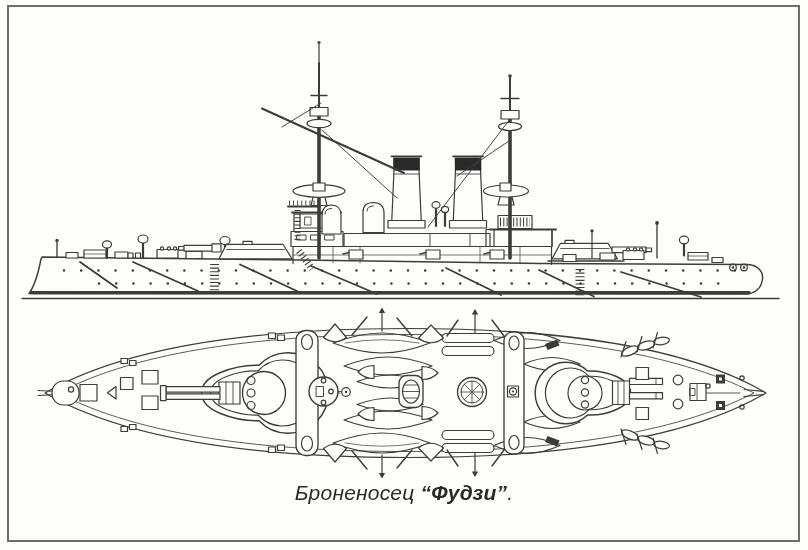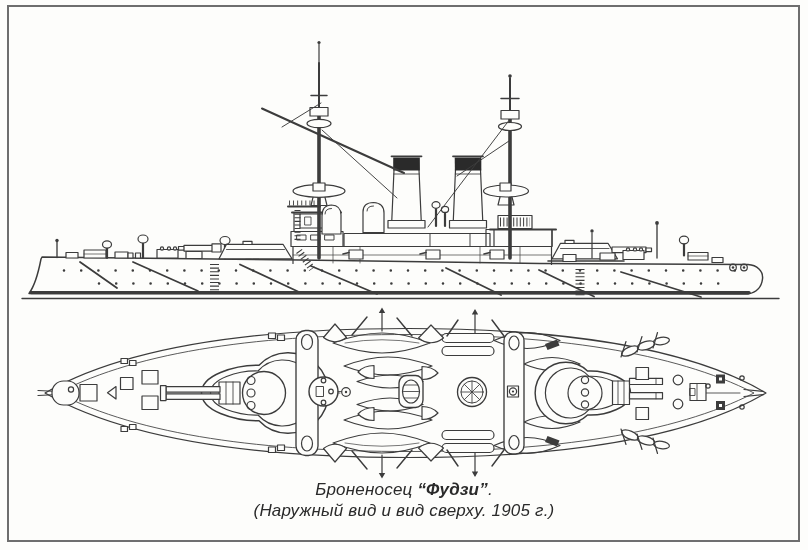--- a/index.html
+++ b/index.html
@@ -16,21 +16,21 @@
   .w07{ stroke-width:.7 } .w08{ stroke-width:.85 } .w09{ stroke-width:.95 }
   .w13{ stroke-width:1.35 } .w14{ stroke-width:1.45 } .w16{ stroke-width:1.6 }
   .w18{ stroke-width:1.8 } .w2{ stroke-width:2 } .w22{ stroke-width:2.2 } .w34{ stroke-width:3.4 } .w36{ stroke-width:3.6 }
   .dots { stroke:var(--ink); stroke-width:2.6; fill:none; stroke-linecap:round; stroke-dasharray:0 17.2; }
   .rail { stroke:var(--ink); stroke-width:5;  fill:none; stroke-dasharray:.9 3.2; }
   .hv   { stroke:var(--ink); fill:none; stroke-dasharray:1.1 2.5; }
   .grate{ stroke:var(--ink); fill:none; stroke-dasharray:1 2.3; }
   .capfill { fill:var(--cap); stroke:none; }
   
   .caption { position:absolute; left:0; right:0; top:480px; text-align:center;
-             font-style:italic; font-size:17px; line-height:1.22; color:var(--cap);
+             font-style:italic; font-size:21px; line-height:1.22; color:var(--cap);
              letter-spacing:.2px; }
   .caption .shipname { font-weight:bold; }
 </style>
 </head>
 <body>
 
 <div class="page">
   <div class="frame"></div>
 
   <svg class="drawing" width="808" height="550" viewBox="0 0 808 550">
@@ -378,15 +378,14 @@
         <ellipse class="kf" cx="661.5" cy="445" rx="8" ry="3.6" transform="rotate(9 661.5 445)"></ellipse>
         <path class="k" stroke-width="1.2" d="M626,444.5 L621,429 M642,449.5 L637,434 M657.5,453.5 L653,438"></path>
         <path class="kd" d="M545,344 L557,339.5 L559.5,345.5 L547.5,350 Z"></path>
         <path class="kd" d="M545,442 L557,446.5 L559.5,440.5 L547.5,436 Z"></path>
       </g>
     </g>
   </svg>
 
   <div class="caption">
     <div><span>Броненосец </span><span class="shipname">“Фудзи”</span><span>.</span></div>
-    <div>(Наружный вид и вид сверху. 1905 г.)</div>
   </div>
 </div>
 
 </body></html>

